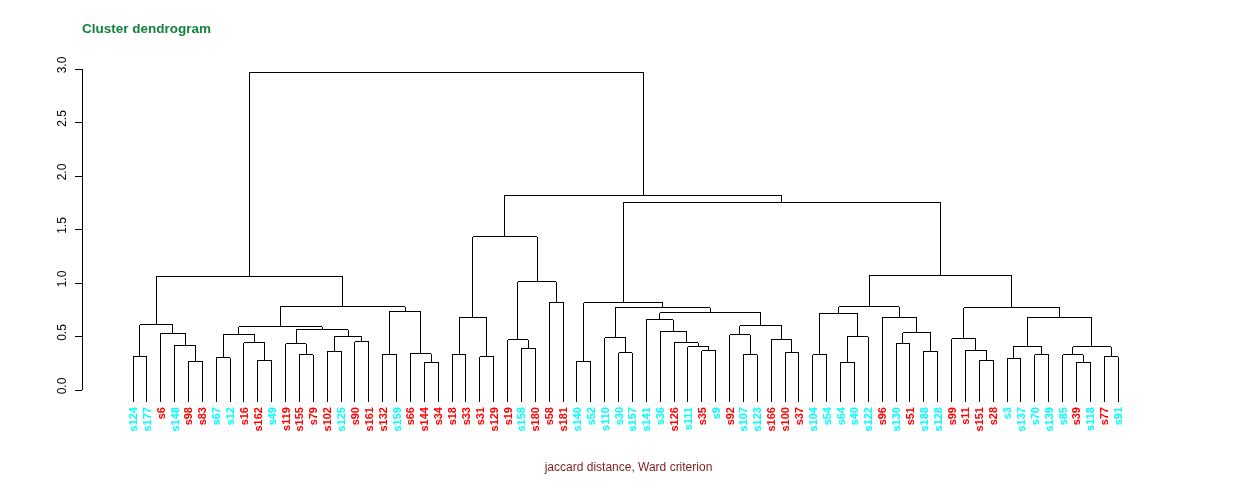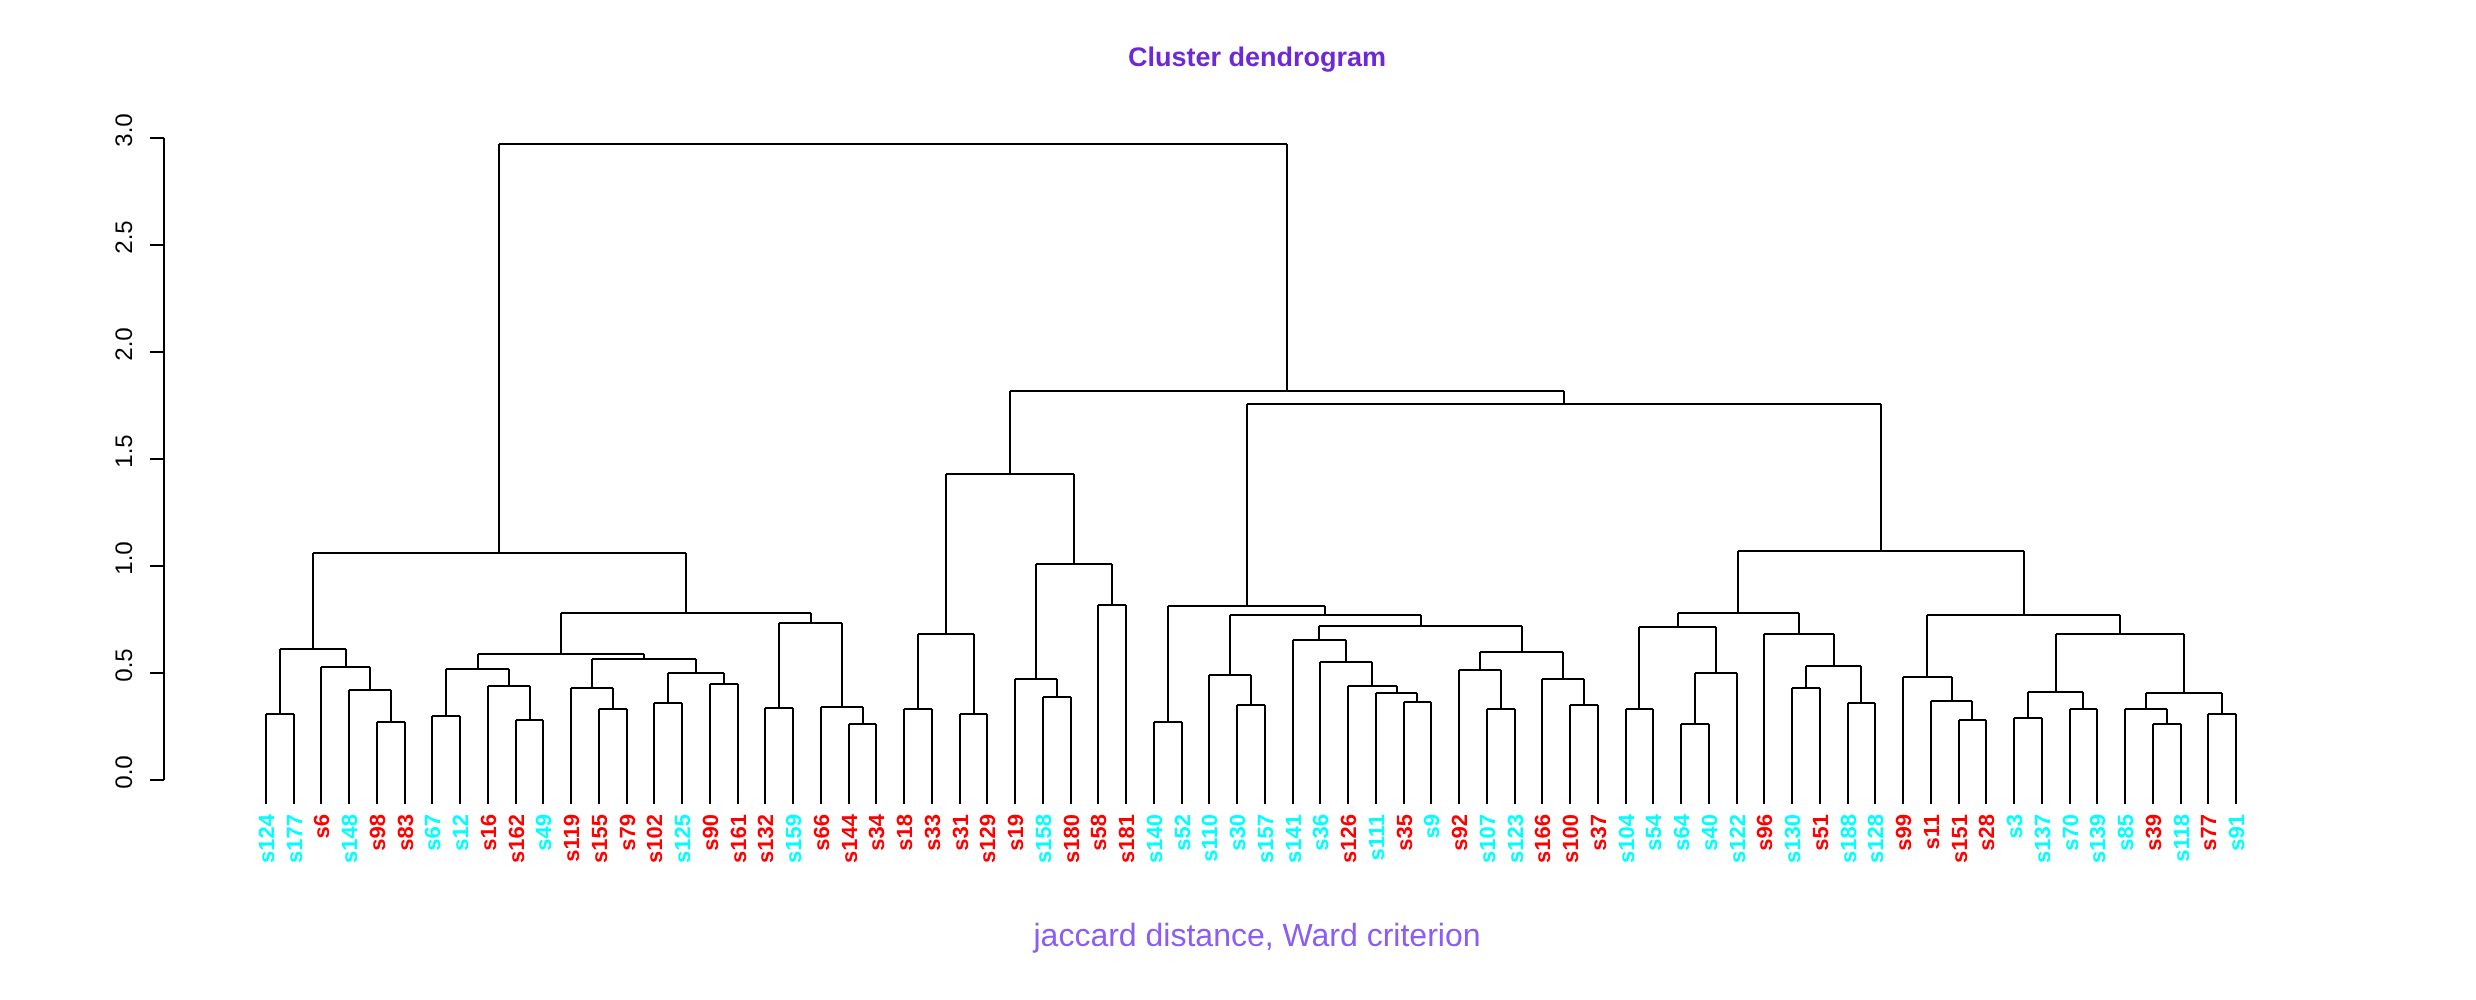--- a/index.html
+++ b/index.html
@@ -1,21 +1,21 @@
 <!DOCTYPE html>
 <html><head>
 <meta charset="utf-8">
 <style>
   html,body{margin:0;padding:0;background:#ffffff;}
   .page{position:relative;width:1238px;height:500px;background:#ffffff;overflow:hidden;
         font-family:"Liberation Sans",sans-serif;}
-  .chart-title{position:absolute;top:21px;left:82px;width:1093px;text-align:center;
-        font-size:13.5px;font-weight:bold;color:#6d28d9;}
+  .chart-title{position:absolute;top:21px;left:82px;width:1093px;text-align:left;
+        font-size:13.5px;font-weight:bold;color:#15803d;}
   .chart-caption{position:absolute;top:460px;left:82px;width:1093px;text-align:center;
-        font-size:16px;color:#8b5cf6;}
+        font-size:12px;color:#7f1d1d;}
   svg{position:absolute;top:0;left:0;}
   svg line{stroke:#000;stroke-width:1;shape-rendering:crispEdges;}
   svg text{font-family:"Liberation Sans",sans-serif;}
 </style>
 </head>
 <body>
 
 <div class="page">
   <div class="chart-title">Cluster dendrogram</div>
   <svg id="plot" width="1238" height="500">

